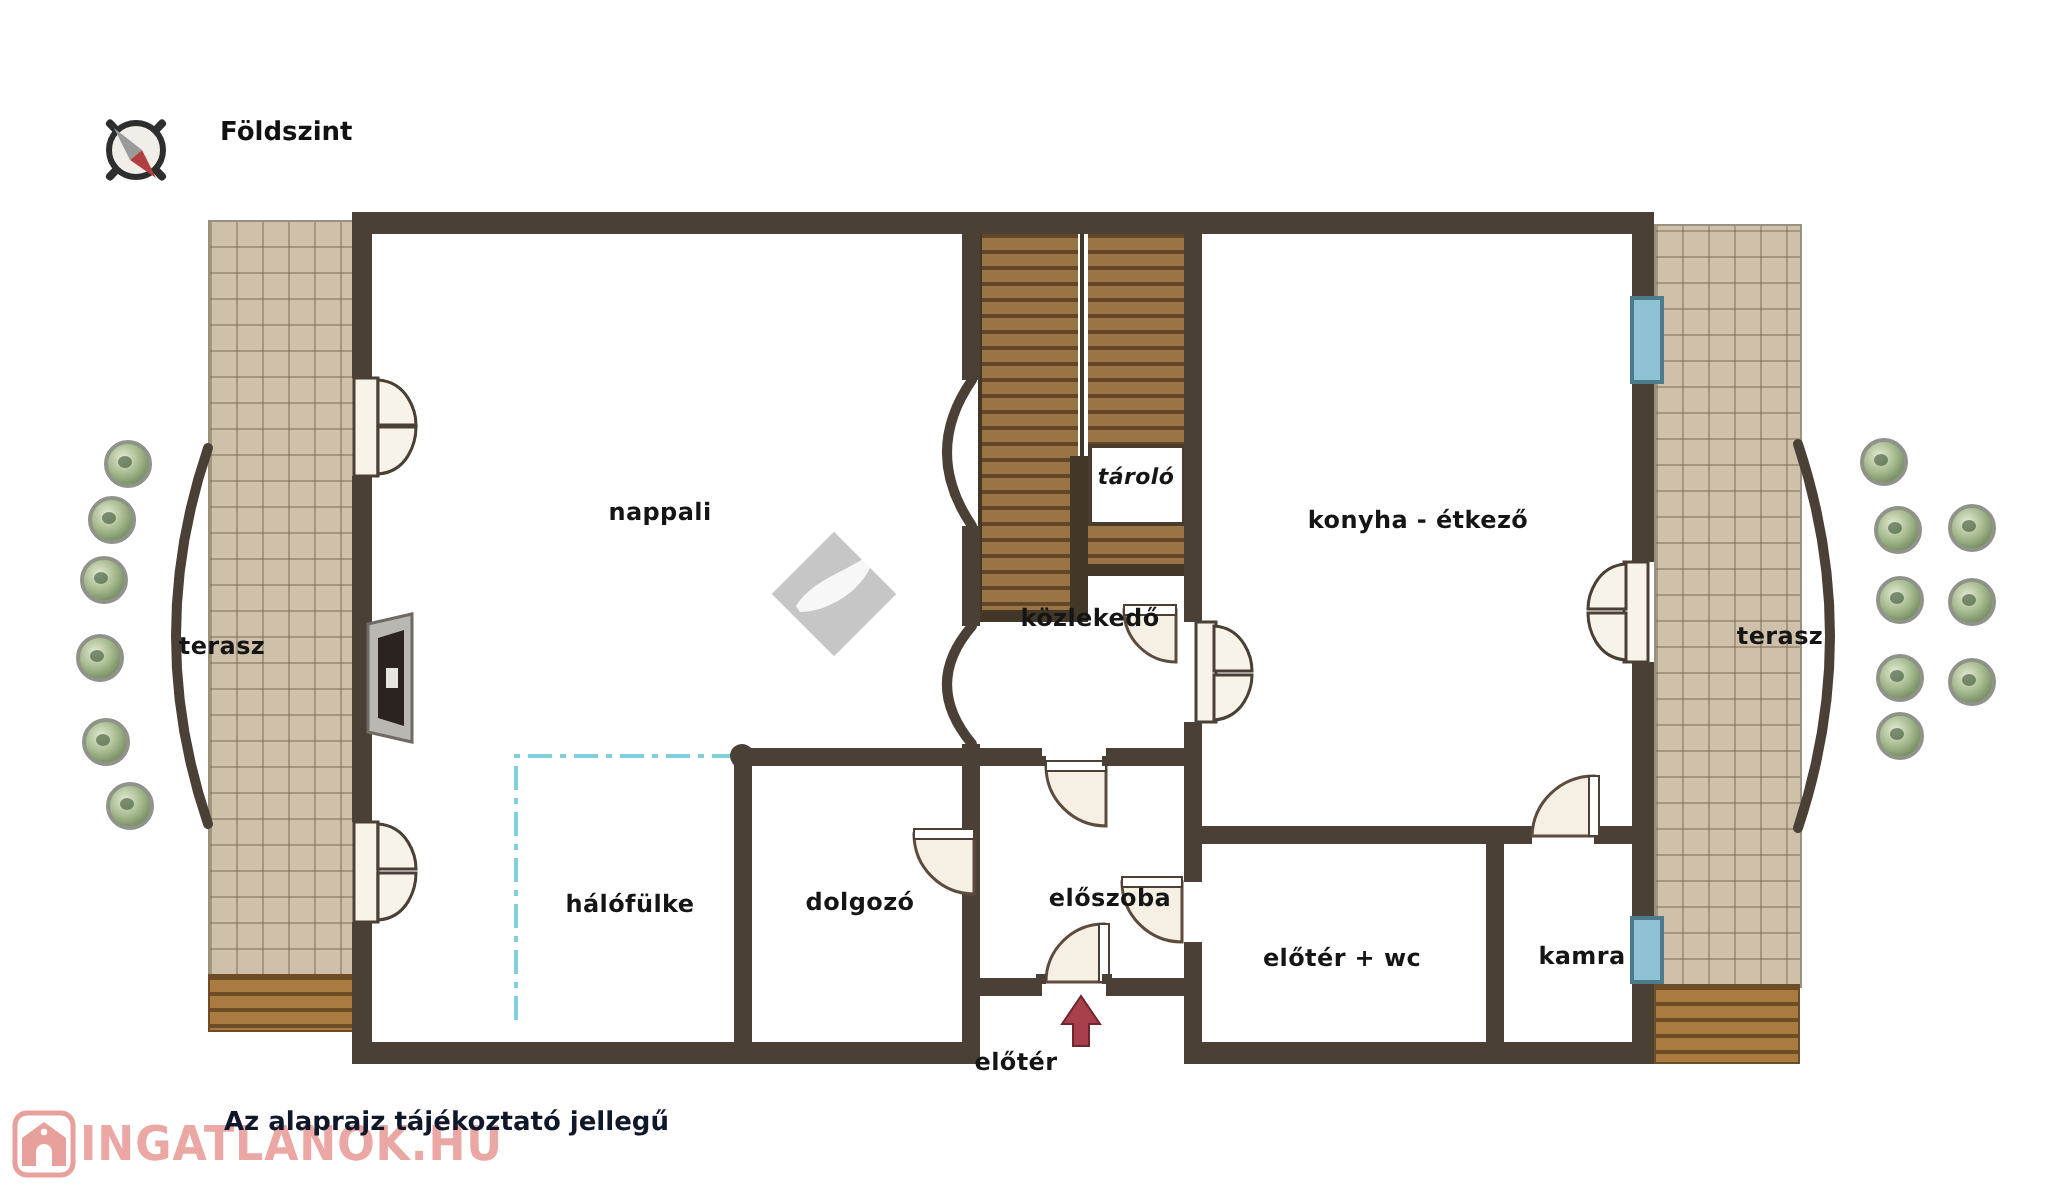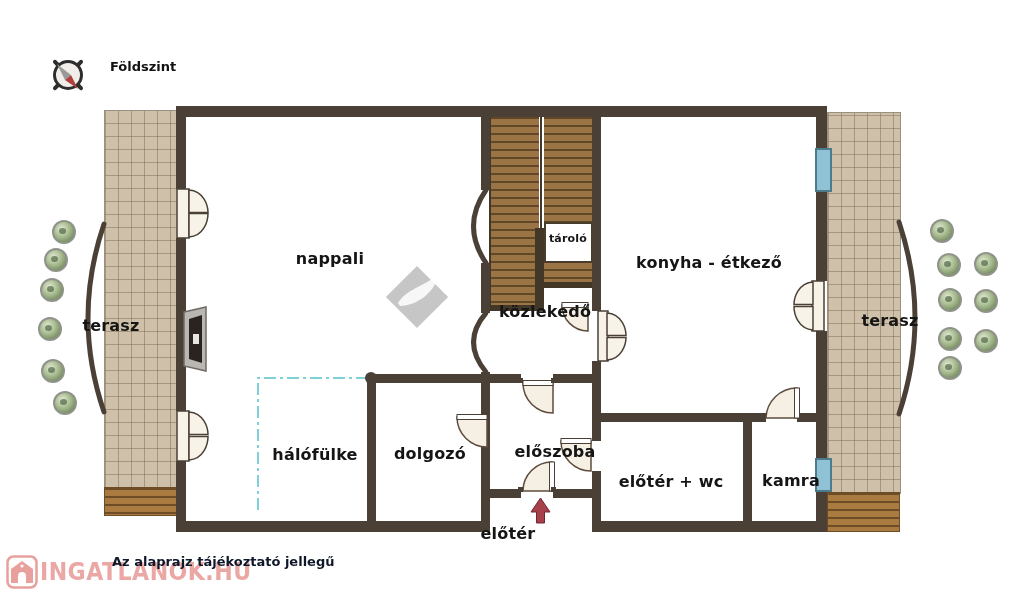--- a/index.html
+++ b/index.html
@@ -10,21 +10,21 @@
   .tiles{position:absolute;background-color:#cfc1a9;z-index:1;border:1px solid #99917f;
     background-image:
       repeating-linear-gradient(0deg, rgba(125,108,85,.5) 0 1px, transparent 1px 13px),
       repeating-linear-gradient(90deg, rgba(125,108,85,.5) 0 1px, transparent 1px 13px);}
   .deck{position:absolute;background:#a97b41;z-index:1;border:1px solid #6d4d26;
     background-image:repeating-linear-gradient(180deg, rgba(61,38,16,.55) 0 2px, transparent 2px 8px);}
   .stair{position:absolute;background:#9b7446;z-index:2;
     background-image:repeating-linear-gradient(180deg, rgba(60,40,20,.6) 0 2px, transparent 2px 8px);
     border-bottom:6px solid #433828;}
   .window{position:absolute;background:#8fc2d4;border:2px solid #4e7b8c;z-index:6;}
-  .room-label{position:absolute;transform:translateX(-50%);font-weight:bold;font-size:16px;
+  .room-label{position:absolute;transform:translateX(-50%);font-weight:bold;font-size:12px;
     color:#151515;white-space:nowrap;z-index:10;letter-spacing:.2px;}
   .plant{position:absolute;width:20px;height:20px;border-radius:50%;z-index:3;
     border:2px solid #8f938a;
     background:radial-gradient(circle at 38% 35%, #d9e2c8 8%, #a6ba8e 45%, #6c8458 85%, #4c6240 100%);}
   .plant::after{content:"";position:absolute;left:5px;top:6px;width:7px;height:6px;border-radius:50%;
     background:rgba(40,70,35,.55);}
   #svg-overlay{position:absolute;left:0;top:0;z-index:7;}
   .watermark-text{position:absolute;left:441px;top:278px;z-index:12;
     font-family:"Liberation Serif",serif;font-variant:small-caps;font-size:26px;letter-spacing:3px;
     color:rgba(118,118,118,.45);font-weight:bold;white-space:nowrap;}
@@ -167,21 +167,21 @@
     <path d="M540.5,498 L550,512 L544.5,512 L544.5,523 L536.5,523 L536.5,512 L531,512 Z" fill="#a8404b" stroke="#6e2630" stroke-width="1"></path>
 
     <g>
       <rect x="395" y="275" width="44" height="44" transform="rotate(45 417 297)" fill="rgba(120,120,120,.42)"></rect>
       <path d="M398,303 C408,287 430,285 438,273 C437,292 416,306 400,306 Z" fill="rgba(255,255,255,.85)"></path>
     </g>
   </svg>
 
   <div class="floor-label">Földszint</div>
   <div class="room-label" style="left:330px;top:249px;">nappali</div>
-  <div class="room-label" style="left:568px;top:232px;font-size:11px;">tároló</div>
+  <div class="room-label" style="left:568px;top:232px;font-size:11px;font-style:italic;">tároló</div>
   <div class="room-label" style="left:709px;top:253px;">konyha - étkező</div>
   <div class="room-label" style="left:545px;top:302px;">közlekedő</div>
   <div class="room-label" style="left:111px;top:316px;">terasz</div>
   <div class="room-label" style="left:890px;top:311px;">terasz</div>
   <div class="room-label" style="left:315px;top:445px;">hálófülke</div>
   <div class="room-label" style="left:430px;top:444px;text-align:right;">dolgozó</div>
   <div class="room-label" style="left:541px;top:442px;margin-left:14px;">előszoba</div>
   <div class="room-label" style="left:671px;top:472px;">előtér + wc</div>
   <div class="room-label" style="left:791px;top:471px;">kamra</div>
   <div class="room-label" style="left:508px;top:524px;">előtér</div>

